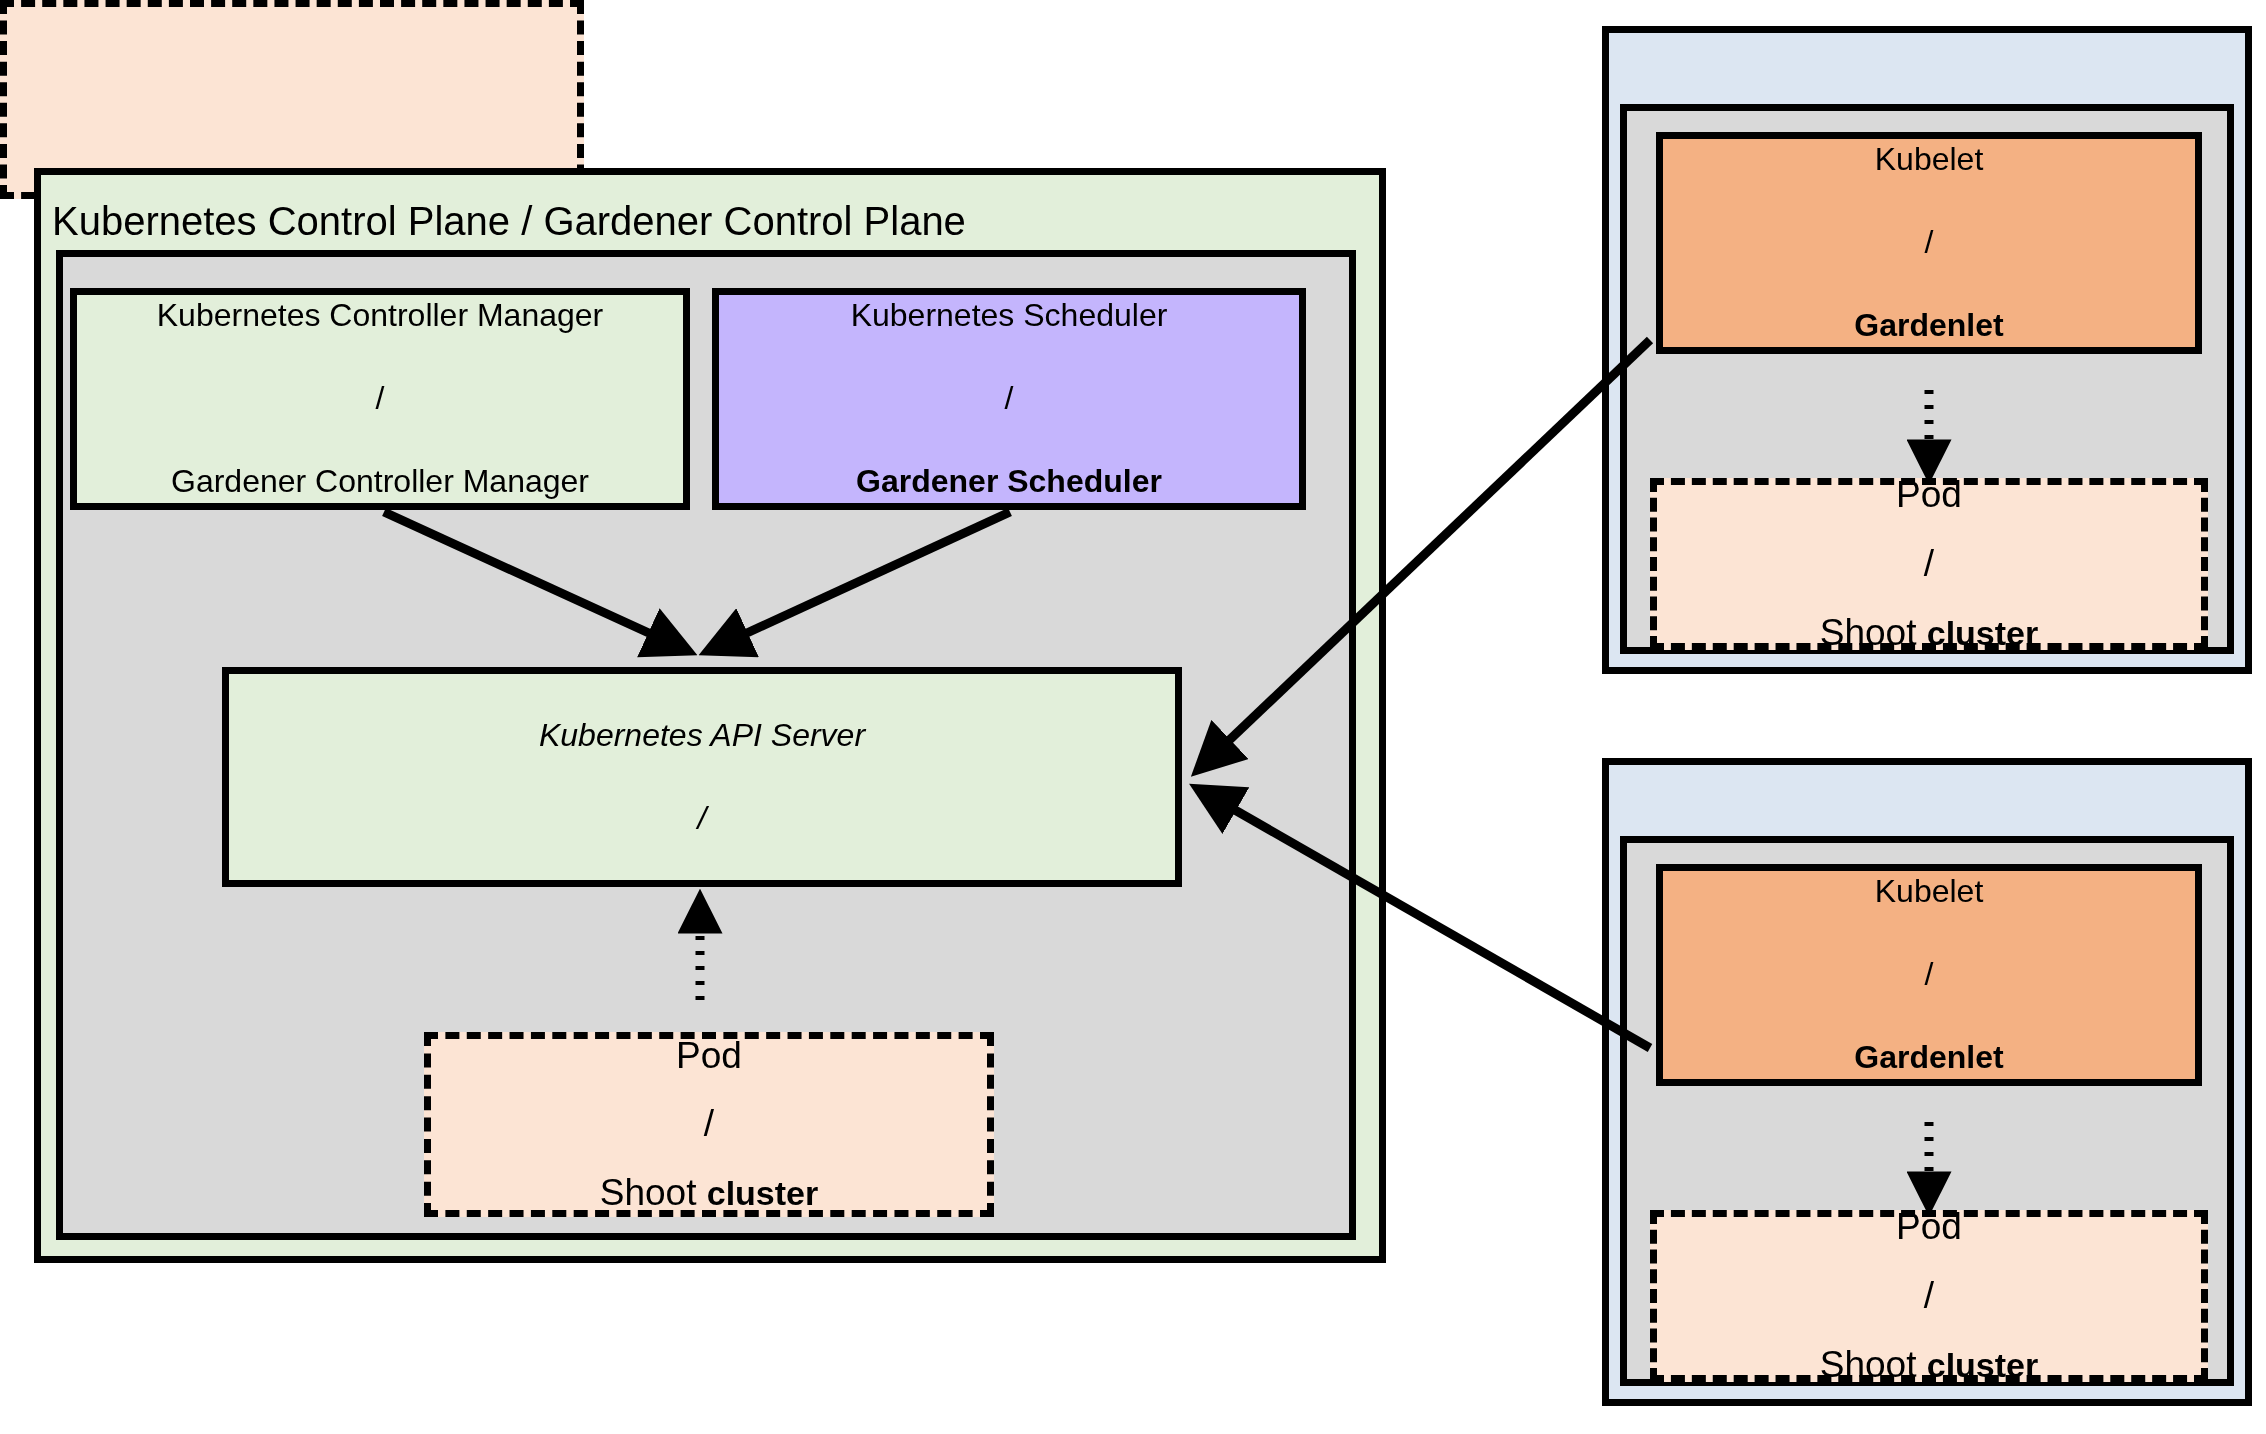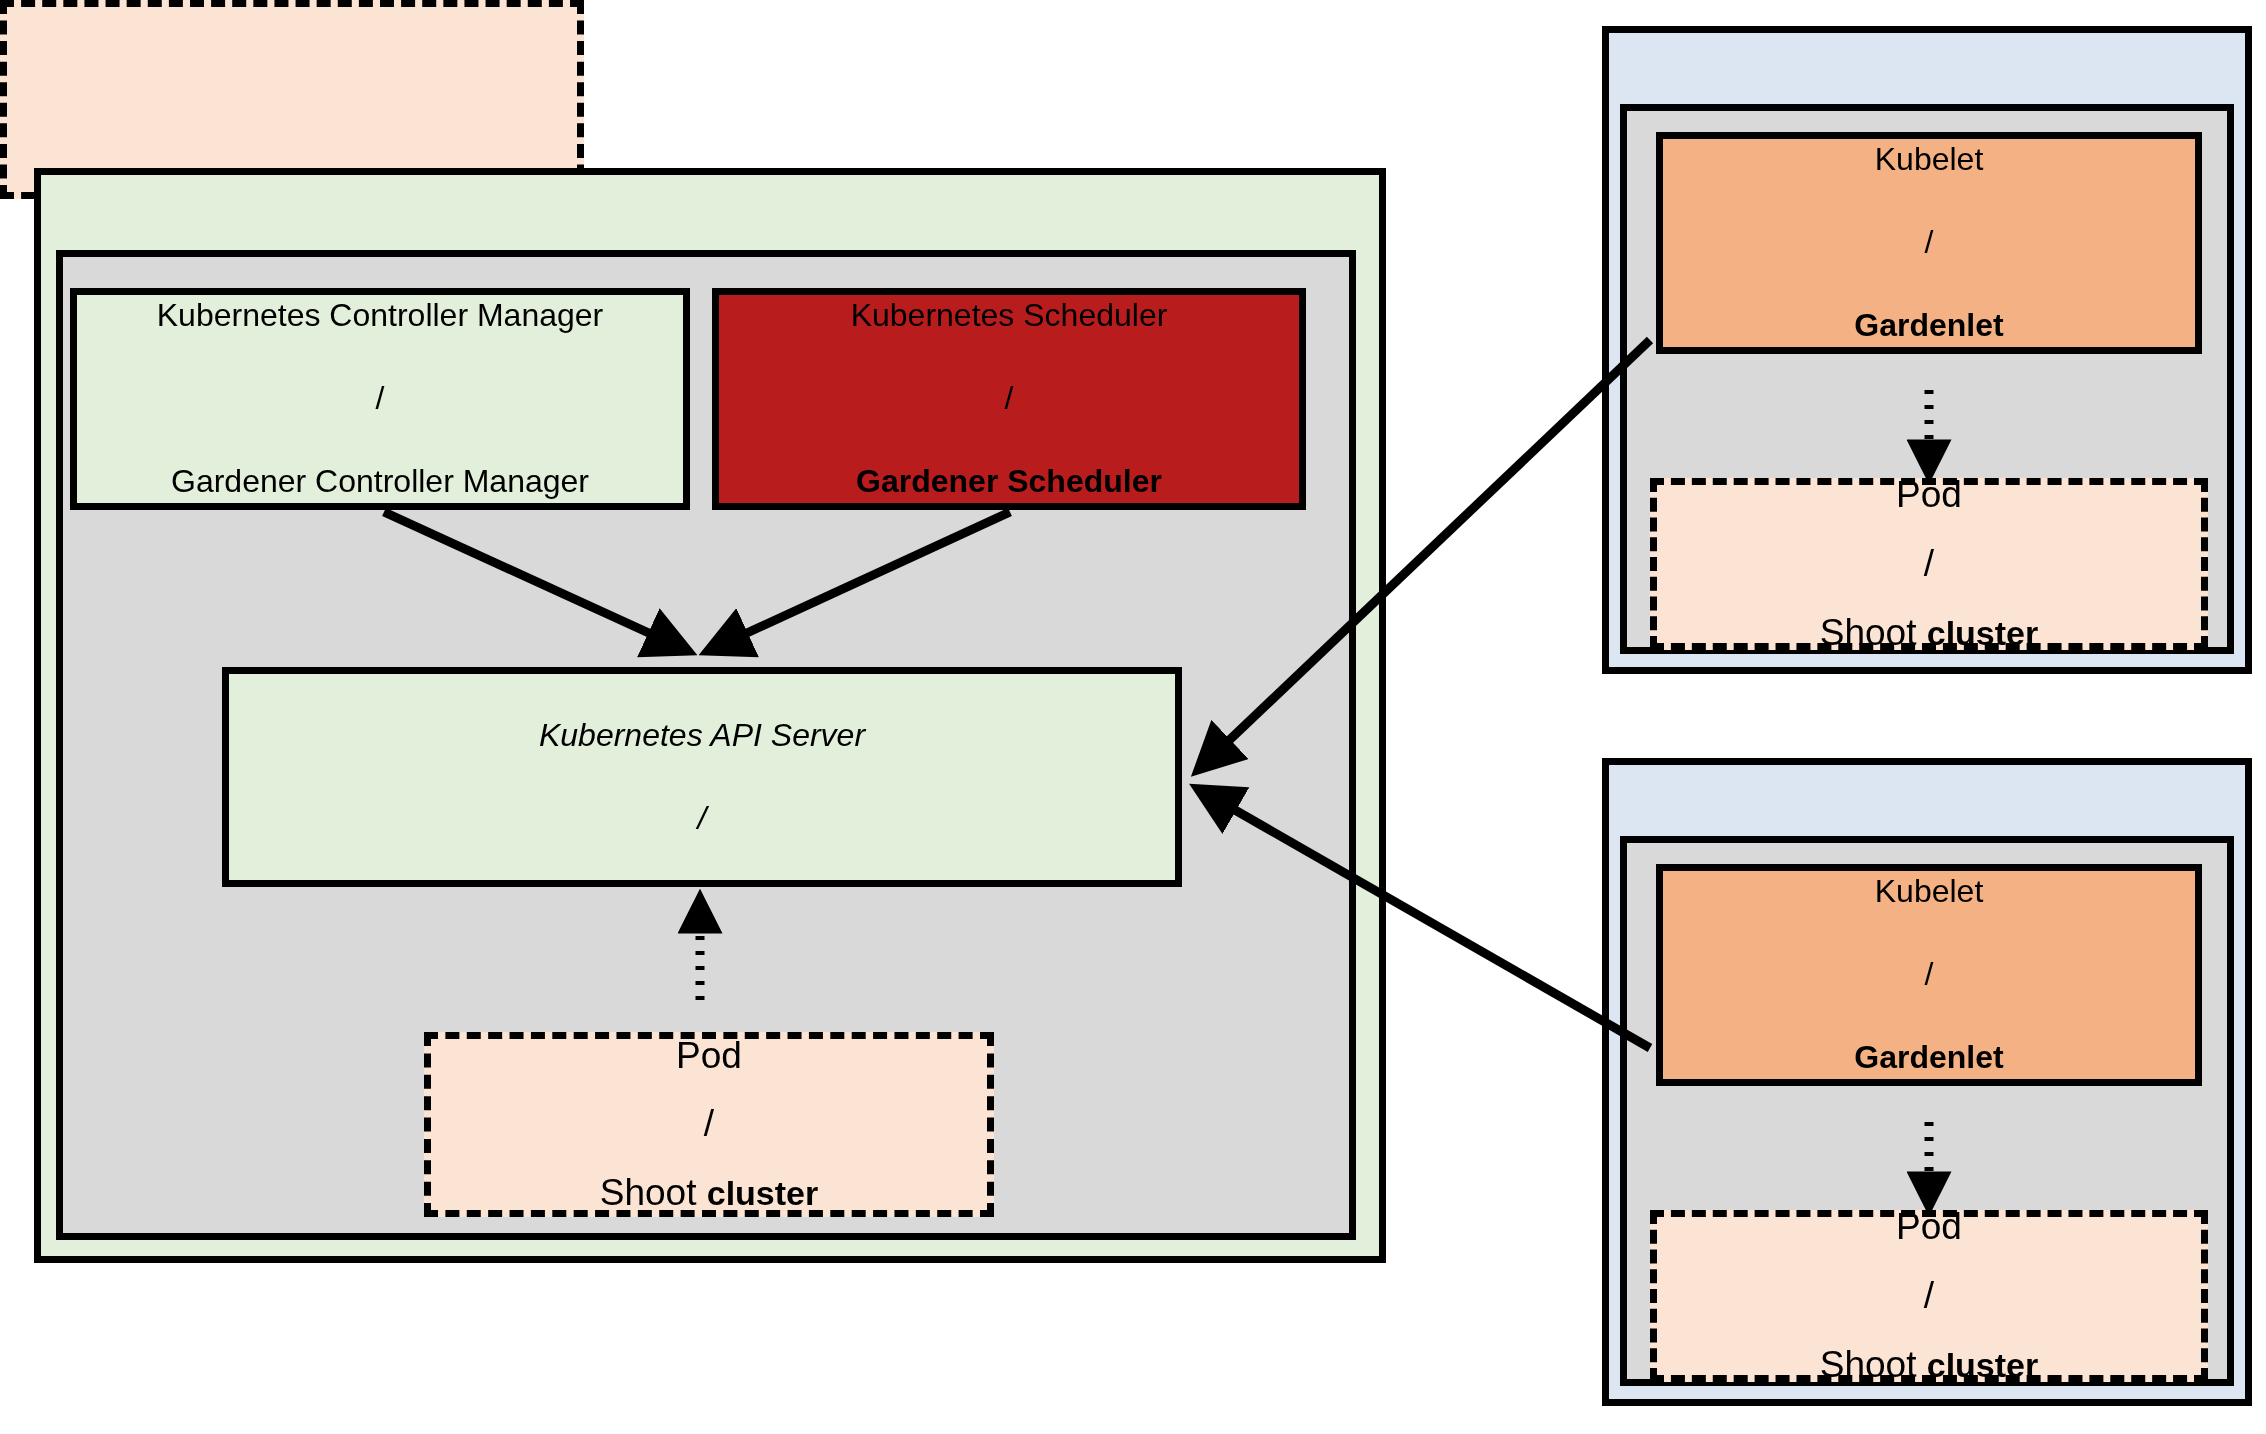--- a/index.html
+++ b/index.html
@@ -12,21 +12,21 @@
        align-items:center;justify-content:center;text-align:center;
        line-height:1.30;white-space:pre-line;}
 
   
   #cp-outer{left:34px;top:168px;width:1352px;height:1095px;background:#e2efda;}
   #cp-title{left:52px;top:190px;width:1320px;height:62px;
             justify-content:flex-start;font-size:40px;}
   #cp-inner{left:56px;top:250px;width:1300px;height:990px;background:#d9d9d9;}
 
   #ctrl-mgr{left:70px;top:288px;width:620px;height:222px;background:#e2efda;}
-  #sched{left:712px;top:288px;width:594px;height:222px;background:#b91c1c;}
+  #sched{left:712px;top:288px;width:594px;height:222px;background:#c4b5fd;}
   #apisrv{left:222px;top:667px;width:960px;height:220px;background:#e2efda;font-style:italic;}
 
   .mline{font-size:32px;}
 
   
   #cp-pod-back{left:455px;top:1003px;width:570px;height:185px;
                background:#fce4d4;border:7px dashed #000;}
   #cp-pod{left:424px;top:1032px;width:570px;height:185px;
           background:#fce4d4;border:7px dashed #000;}
 
@@ -52,20 +52,21 @@
   .b{font-weight:bold;}
   svg.arrows{position:absolute;left:0;top:0;width:2266px;height:1434px;
              pointer-events:none;overflow:visible;}
 </style>
 </head>
 <body>
 
 <div class="stage">
 
   <div class="box" id="cp-outer"></div>
+  <div class="lbl" id="cp-title">Kubernetes Control Plane / Gardener Control Plane</div>
   <div class="box" id="cp-inner"></div>
 
   <div class="box lbl mline" id="ctrl-mgr">
     <div>
       <div>Kubernetes Controller Manager</div>
       <div>/</div>
       <div>Gardener Controller Manager</div>
     </div>
   </div>
 

